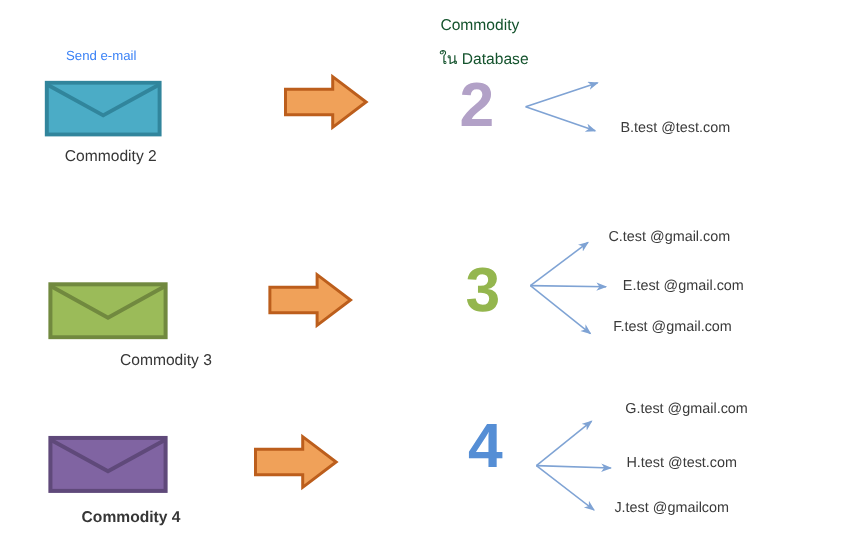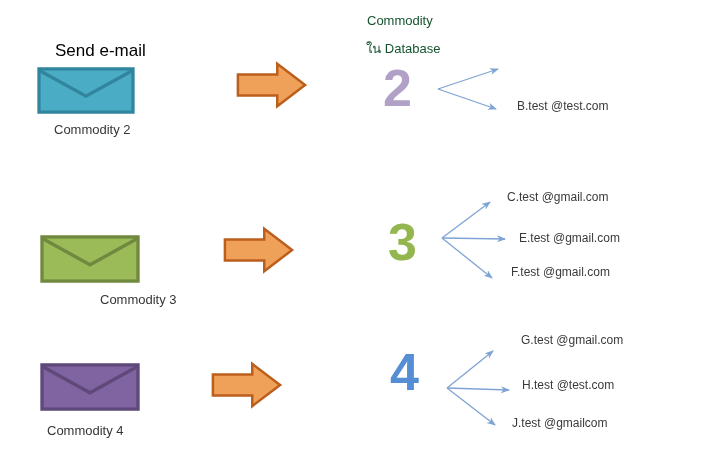--- a/index.html
+++ b/index.html
@@ -2,21 +2,21 @@
 <html><head>
 <meta charset="utf-8">
 <style>
   html,body{margin:0;padding:0;background:#fff;}
   .canvas{
     position:relative;width:715px;height:457px;background:#ffffff;overflow:hidden;
     font-family:"Liberation Sans", sans-serif;color:#3d3d3d;
   }
   .abs{position:absolute;}
   .label{font-size:13px;color:#363636;white-space:nowrap;}
-  .send-label{font-size:17px;color:#000000;}
+  .send-label{font-size:11px;color:#3b82f6;}
   .hdr{font-size:13px;color:#14532d;white-space:nowrap;}
   .email{font-size:12px;color:#3a3a3a;white-space:nowrap;}
   .bignum{font-weight:bold;font-size:52px;line-height:1;letter-spacing:-1px;}
   .num-2{color:#b2a1c7;}
   .num-3{color:#94b64e;}
   .num-4{color:#558ed5;}
   svg{display:block;}
 </style>
 </head>
 <body>
@@ -76,21 +76,21 @@
   </svg>
 
   <div class="abs email" style="left:507px;top:190px;">C.test @gmail.com</div>
   <div class="abs email" style="left:519px;top:231px;">E.test @gmail.com</div>
   <div class="abs email" style="left:511px;top:265px;">F.test @gmail.com</div>
 
   <svg class="abs" style="left:40px;top:363px;" width="100" height="48" viewBox="0 0 104 50">
     <rect x="2" y="2" width="100" height="46" stroke-width="3.5" fill="#8064a2" stroke="#5f497a"></rect>
     <path d="M3,4 L52,31 L101,4" fill="none" stroke-width="3.5" stroke="#5f497a"></path>
   </svg>
-  <div class="abs label" style="left:47px;top:423px;">Commodity 4</div>
+  <div class="abs label" style="left:68px;top:423px;font-weight:bold;">Commodity 4</div>
 
   <svg class="abs" style="left:210px;top:361px;" width="73" height="48" viewBox="0 0 76 50">
     <polygon points="3,14 44,14 44,3 73,25 44,47 44,36 3,36" fill="#f0a159" stroke="#bc5e1c" stroke-width="2.6" stroke-linejoin="miter"></polygon>
   </svg>
 
   <div class="abs bignum num-4" style="left:390px;top:346px;">4</div>
 
   <svg class="abs" style="left:435px;top:340px;" width="82" height="92" viewBox="0 0 82 92">
     <defs>
       <marker id="ah3" markerWidth="10" markerHeight="8" refX="8" refY="3.5" orient="auto" markerUnits="userSpaceOnUse">

